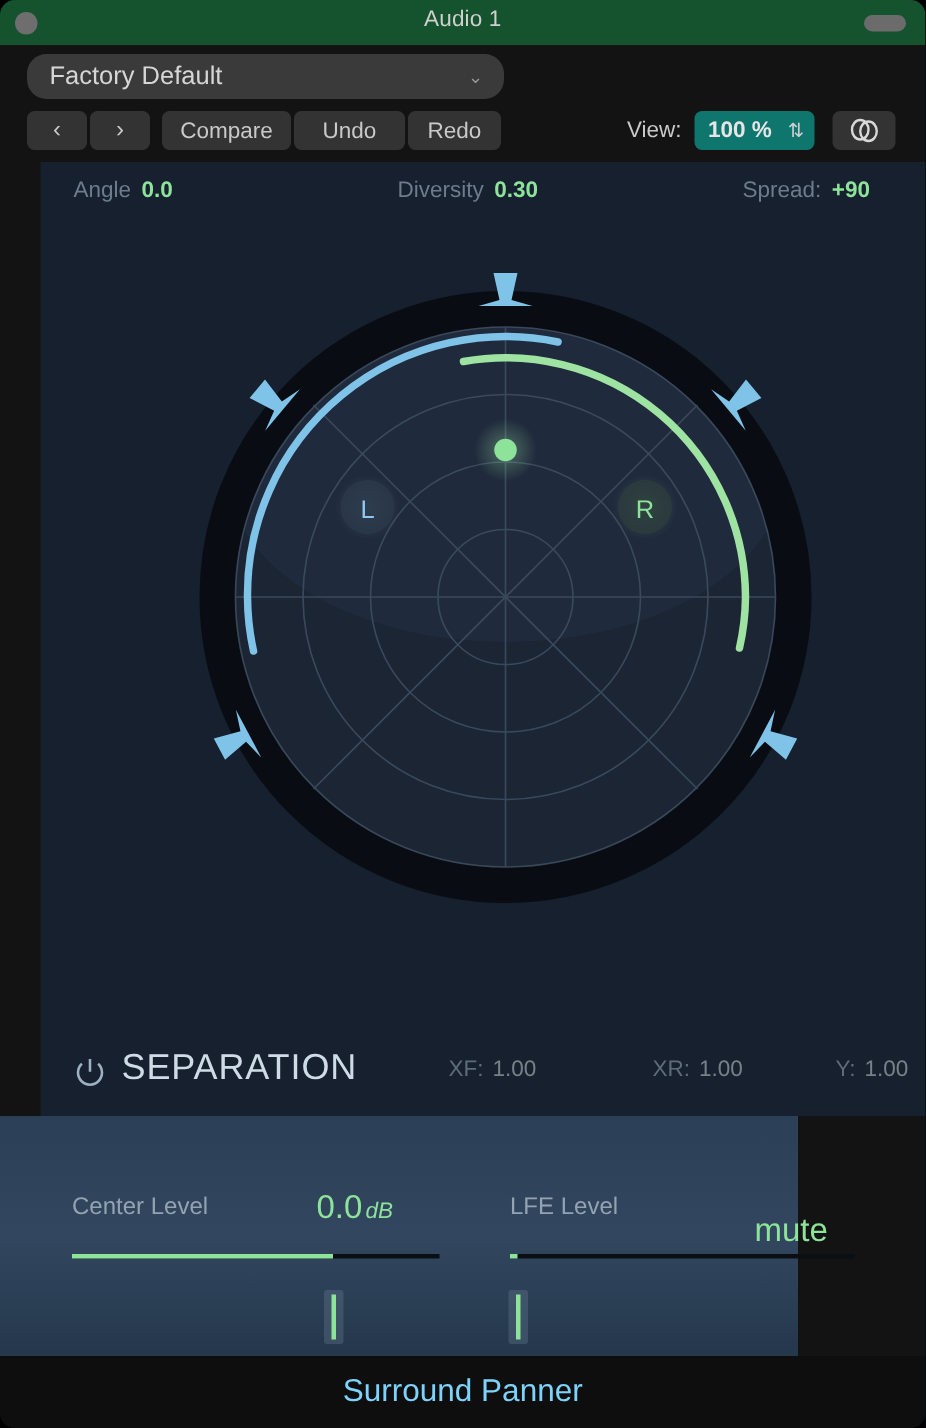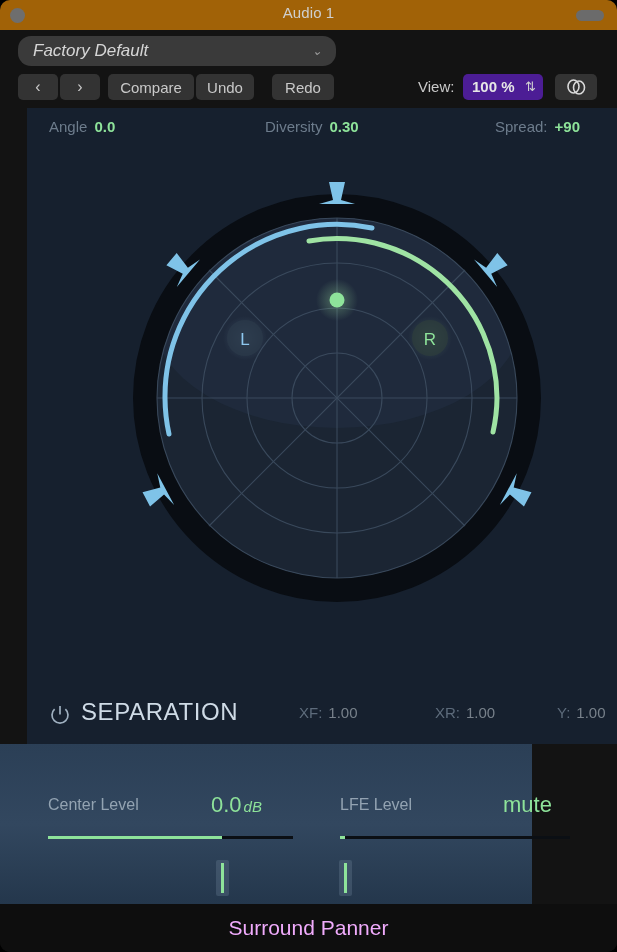--- a/index.html
+++ b/index.html
@@ -14,21 +14,21 @@
     width: 617px; height: 952px;
     background: #131313;
     border-radius: 10px;
     overflow: hidden;
   }
 
   
   #titlebar {
     position: absolute; left: 0; top: 0;
     width: 617px; height: 30px;
-    background: #a16207;
+    background: #14532d;
   }
   #close-dot {
     position: absolute; left: 10px; top: 8px;
     width: 15px; height: 15px; border-radius: 50%;
     background: #6e6e6e;
   }
   #window-title {
     position: absolute; left: 0; top: 4px;
     width: 617px; text-align: center;
     font-size: 15px; color: #cfcfcf;
@@ -42,50 +42,50 @@
 
   
   #toolbar {
     position: absolute; left: 0; top: 30px;
     width: 617px; height: 78px;
     background: #131313;
   }
   #preset-menu {
     position: absolute; left: 18px; top: 6px;
     width: 318px; height: 30px;
-    background: #3a3a3a; border-radius: 13px; font-style: italic;
+    background: #3a3a3a; border-radius: 13px;
   }
   #preset-label {
     position: absolute; left: 15px; top: 5px;
     font-size: 17px; color: #d6d6d6;
   }
   #preset-chevron {
     position: absolute; right: 14px; top: 9px;
     font-size: 12px; color: #9a9a9a; line-height: 12px;
   }
   .tb-btn {
     position: absolute; top: 44px; height: 26px;
     background: #333333; border-radius: 5px;
     color: #c9c9c9; font-size: 15px;
     display: flex; align-items: center; justify-content: center;
     user-select: none;
   }
   #btn-prev { left: 18px;  width: 40px; font-size: 16px; }
   #btn-next { left: 60px;  width: 40px; font-size: 16px; }
   #btn-compare { left: 108px; width: 86px; }
-  #btn-undo   { left: 196px; width: 58px; }
+  #btn-undo   { left: 196px; width: 74px; }
   #btn-redo   { left: 272px; width: 62px; }
   #view-label {
     position: absolute; left: 418px; top: 48px;
     font-size: 15px; color: #c9c9c9;
   }
   #view-stepper {
     position: absolute; left: 463px; top: 44px;
     width: 80px; height: 26px;
-    background: #4c1d95; border-radius: 5px;
+    background: #0f766e; border-radius: 5px;
   }
   #view-value {
     position: absolute; left: 9px; top: 4px;
     font-size: 15px; color: #e6e6e6; font-weight: bold;
   }
   #view-arrows {
     position: absolute; right: 7px; top: 3px;
     font-size: 13px; color: #d0d0d0; line-height: 19px;
   }
   #link-btn {
@@ -135,21 +135,21 @@
     background: linear-gradient(to bottom, #2a3e55 0%, #31465e 45%, #243purple 100%);
     background: linear-gradient(to bottom, #2b3f56 0%, #32475f 50%, #24374c 100%);
   }
   .slider-group { position: absolute; top: 52px; }
   #grp-center { left: 48px; width: 245px; }
   #grp-lfe    { left: 340px; width: 230px; }
   .sl-label { position: absolute; left: 0; top: 0; font-size: 16px; color: #93a3b2; }
   .sl-value { position: absolute; top: -4px; font-size: 22px; color: #8ee39a; white-space: nowrap; }
   .sl-value .unit { font-size: 15px; margin-left: 2px; font-style: italic; }
   #val-center { left: 163px; }
-  #val-lfe    { left: 163px; }
+  #val-lfe    { left: 163px; margin-top: 15px; }
   .sl-track {
     position: absolute; left: 0; top: 40px;
     height: 3px; background: #0b0f14;
   }
   #track-center { width: 245px; }
   #track-lfe    { width: 230px; }
   .sl-fill { position: absolute; left: 0; top: 0; height: 3px; background: #8ee39a; }
   .sl-handle {
     position: absolute; top: 24px;
     width: 13px; height: 36px;
@@ -160,21 +160,21 @@
     width: 3px; height: 30px; background: #8ee39a;
   }
 
   
   #footer {
     position: absolute; left: 0; top: 904px;
     width: 617px; height: 48px;
     background: #0e0e0e;
     display: flex; align-items: center; justify-content: center;
   }
-  #footer-title { font-size: 21px; color: #f0abfc; }
+  #footer-title { font-size: 21px; color: #7dd3fc; }
 </style>
 </head>
 <body>
 
 <div id="window">
 
   <div id="titlebar">
     <div id="close-dot"></div>
     <div id="window-title">Audio 1</div>
     <div id="title-pill"></div>

